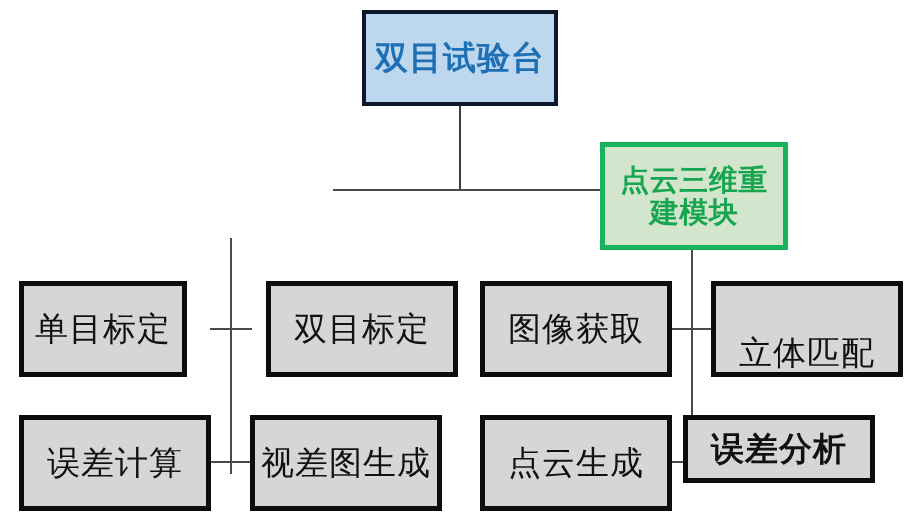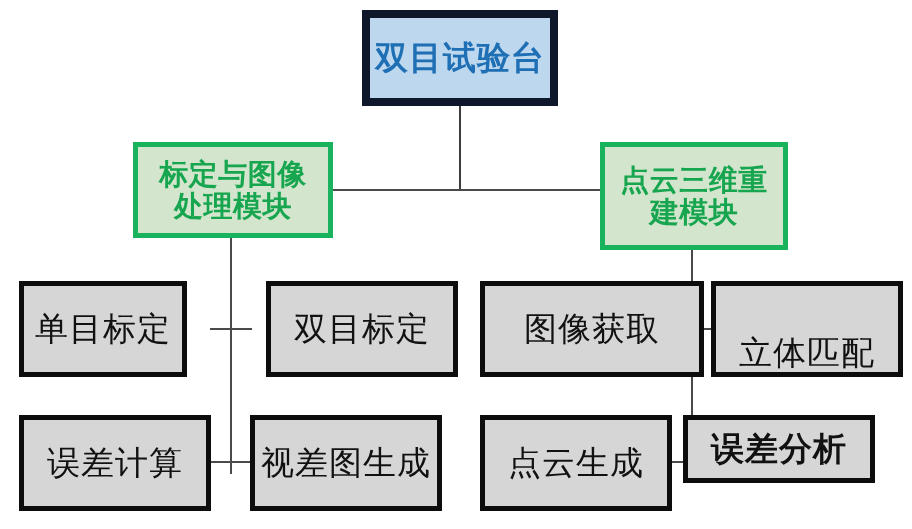--- a/index.html
+++ b/index.html
@@ -34,21 +34,21 @@
     display: flex;
     align-items: center;
     justify-content: center;
     text-align: center;
     line-height: 1.12;
   }
 
   
   .node-root {
     background: #bdd7ee;
-    border: 8px solid #0f172a;
+    border: 4px solid #0f172a;
     color: #1f6fb5;
     font-weight: bold;
     font-size: 33px;
     letter-spacing: 1px;
   }
 
   
   .node-module {
     background: #d3e6cd;
     border: 5px solid #18b35c;
@@ -91,39 +91,35 @@
   <div class="line v" style="left:691px; top:238px; height:236px;"></div>
 
   <div class="line h" style="left:671px; top:328px; width:42px;"></div>
 
   <div class="line h" style="left:671px; top:461px; width:42px;"></div>
 
   <div class="node node-root" style="left:362px; top:10px; width:196px; height:96px;">
     <span class="node-label">双目试验台</span>
   </div>
 
-  <div class="node node-module" style="left:133px; top:142px; width:200px; height:96px;">
-    <span class="node-label">标定与图像
-处理模块</span>
-  </div>
 
   <div class="node node-module" style="left:600px; top:142px; width:188px; height:108px;">
     <span class="node-label">点云三维重
 建模块</span>
   </div>
 
   <div class="node node-leaf" style="left:19px; top:281px; width:168px; height:96px;">
     <span class="node-label">单目标定</span>
   </div>
 
   <div class="node node-leaf" style="left:266px; top:281px; width:192px; height:96px;">
     <span class="node-label">双目标定</span>
   </div>
 
-  <div class="node node-leaf" style="left:480px; top:281px; width:224px; height:96px;">
+  <div class="node node-leaf" style="left:480px; top:281px; width:192px; height:96px;">
     <span class="node-label">图像获取</span>
   </div>
 
   <div class="node node-leaf" style="left:711px; top:281px; width:192px; height:96px;align-items:flex-end;">
     <span class="node-label">立体匹配</span>
   </div>
 
   <div class="node node-leaf" style="left:19px; top:415px; width:192px; height:96px;">
     <span class="node-label">误差计算</span>
   </div>

